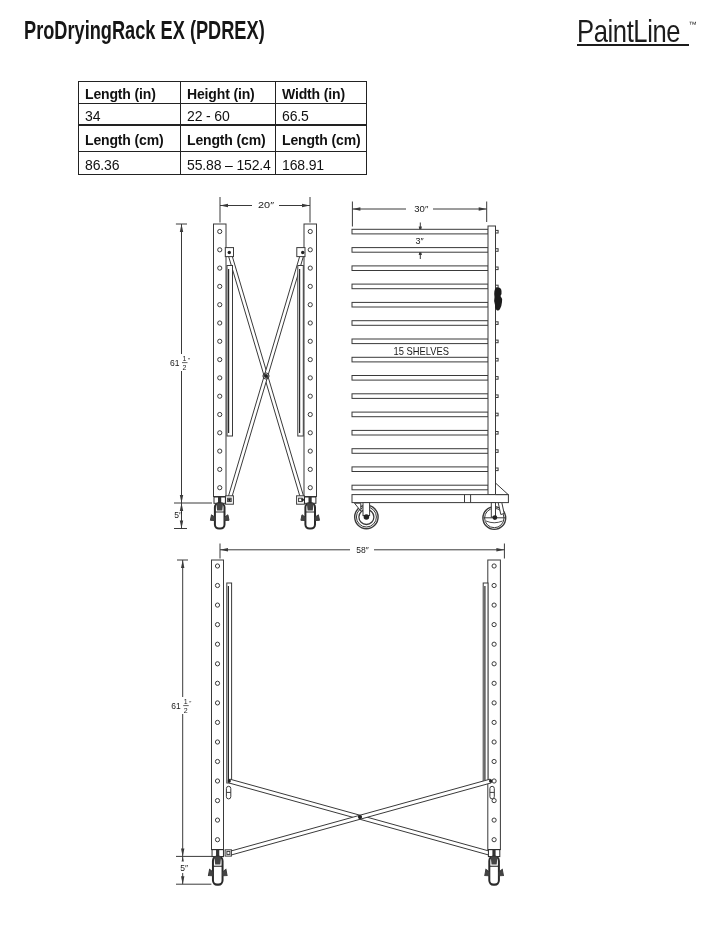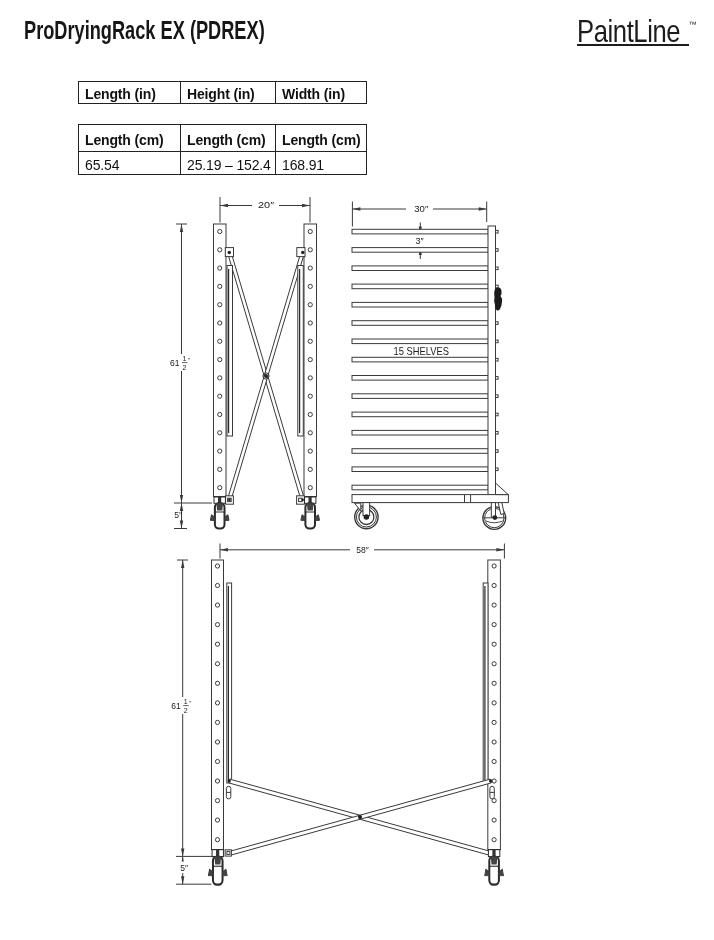--- a/index.html
+++ b/index.html
@@ -29,33 +29,38 @@
 
 <div class="logorule"></div>
 
 <table class="t1">
 <tbody>
       <tr class="hdr">
         <td class="c1">Length (in)</td>
         <td class="c2">Height (in)</td>
         <td class="c3">Width (in)</td>
       </tr>
+<tr>
+        <td>34</td>
+        <td>22 - 60</td>
+        <td>66.5</td>
+      </tr>
 </tbody>
   </table>
 
 <table class="t2">
 <tbody>
       <tr class="hdr">
         <td class="c1">Length (cm)</td>
         <td class="c2">Length (cm)</td>
         <td class="c3">Length (cm)</td>
       </tr>
 <tr>
-        <td>65.54</td>
-        <td>25.19 – 152.4</td>
+        <td>86.36</td>
+        <td>55.88 – 152.4</td>
         <td>168.91</td>
       </tr>
 </tbody>
   </table>
 
 <svg width="714" height="940" viewBox="0 0 714 940">
 <defs>
 <g id="hole">
         <circle r="2.1" fill="#fff" stroke="#3a3a3a" stroke-width="1"></circle>
       </g>

